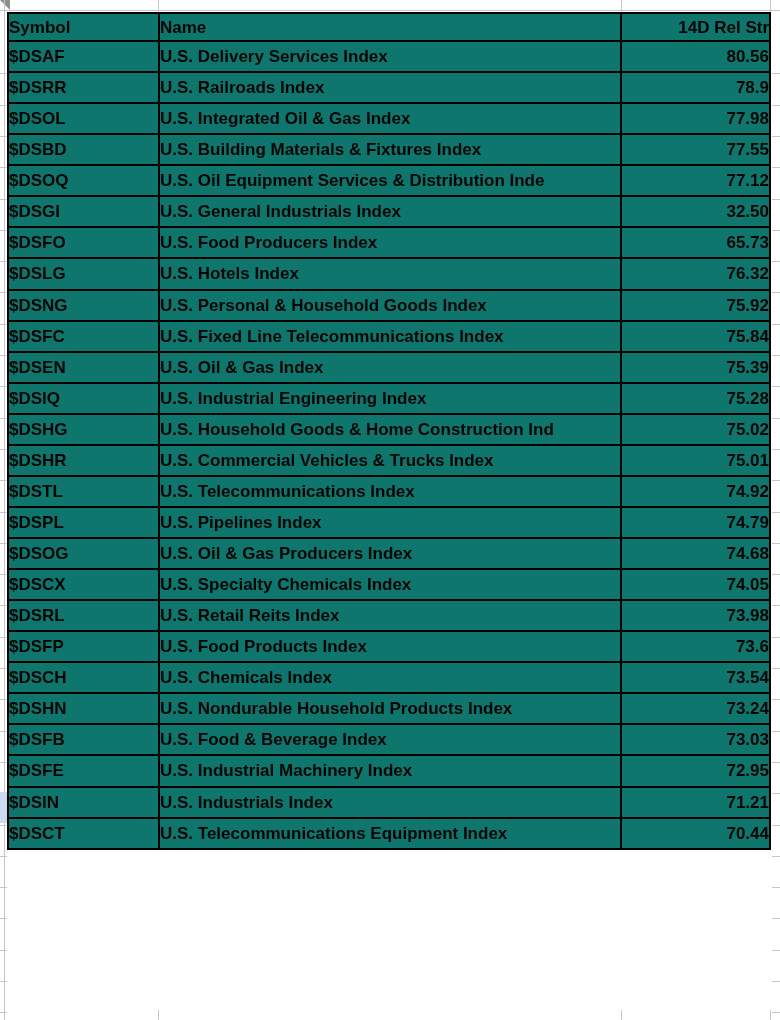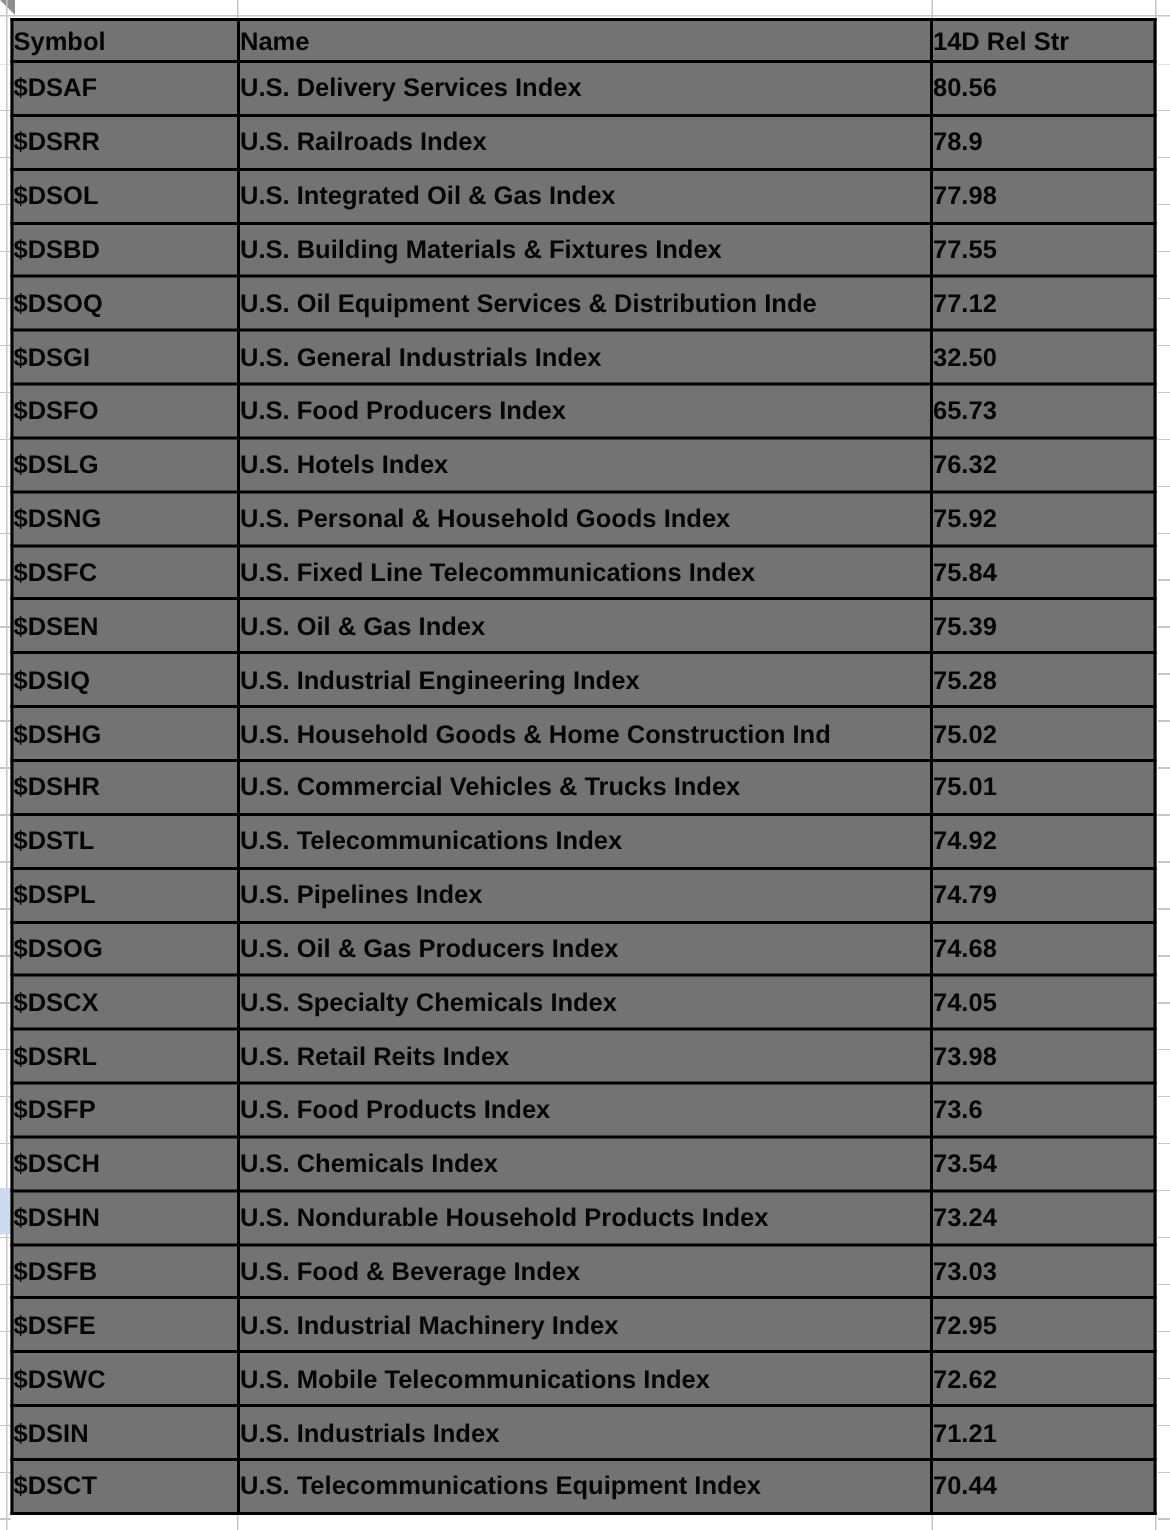--- a/index.html
+++ b/index.html
@@ -54,39 +54,39 @@
     border-left: 10px solid transparent;
     border-top: 10px solid #8f8f8f;
   }
 
   
   table.relstr {
     position: absolute;
     left: 7px;
     top: 12px;
     width: 764px;
-    height: 998px;
+    height: 838px;
     border-collapse: collapse;
     table-layout: fixed;
-    background: #737373;
+    background: #0f766e;
   }
   table.relstr th, table.relstr td {
     border: 2px solid #000000;
     font-size: 17px;
     line-height: 1;
     overflow: hidden;
     white-space: nowrap;
     padding: 0;
   }
   table.relstr thead tr { height: 28px; }
   col.c-symbol { width: 151px; }
   col.c-relstr { width: 149px; }
 
   .cell-left   { text-align: left; padding-left: 6px; }
-  .cell-center { text-align: left; }
+  .cell-center { text-align: right; }
 </style>
 </head>
 <body>
 
 <div class="stage">
 
   <div class="sheet-corner"></div>
   <div class="v-gridline gl-left"></div>
   <div class="h-gridline gl-top-h"></div>
   <div class="v-gridline gl-top-1"></div>
@@ -227,25 +227,20 @@
       <td class="cell-left">$DSFB</td>
       <td class="cell-left">U.S. Food &amp; Beverage Index</td>
       <td class="cell-center">73.03</td>
     </tr>
         <tr>
       <td class="cell-left">$DSFE</td>
       <td class="cell-left">U.S. Industrial Machinery Index</td>
       <td class="cell-center">72.95</td>
     </tr>
         <tr>
-      <td class="cell-left">$DSWC</td>
-      <td class="cell-left">U.S. Mobile Telecommunications Index</td>
-      <td class="cell-center">72.62</td>
-    </tr>
-        <tr>
       <td class="cell-left">$DSIN</td>
       <td class="cell-left">U.S. Industrials Index</td>
       <td class="cell-center">71.21</td>
     </tr>
         <tr>
       <td class="cell-left">$DSCT</td>
       <td class="cell-left">U.S. Telecommunications Equipment Index</td>
       <td class="cell-center">70.44</td>
     </tr>
       </tbody>

